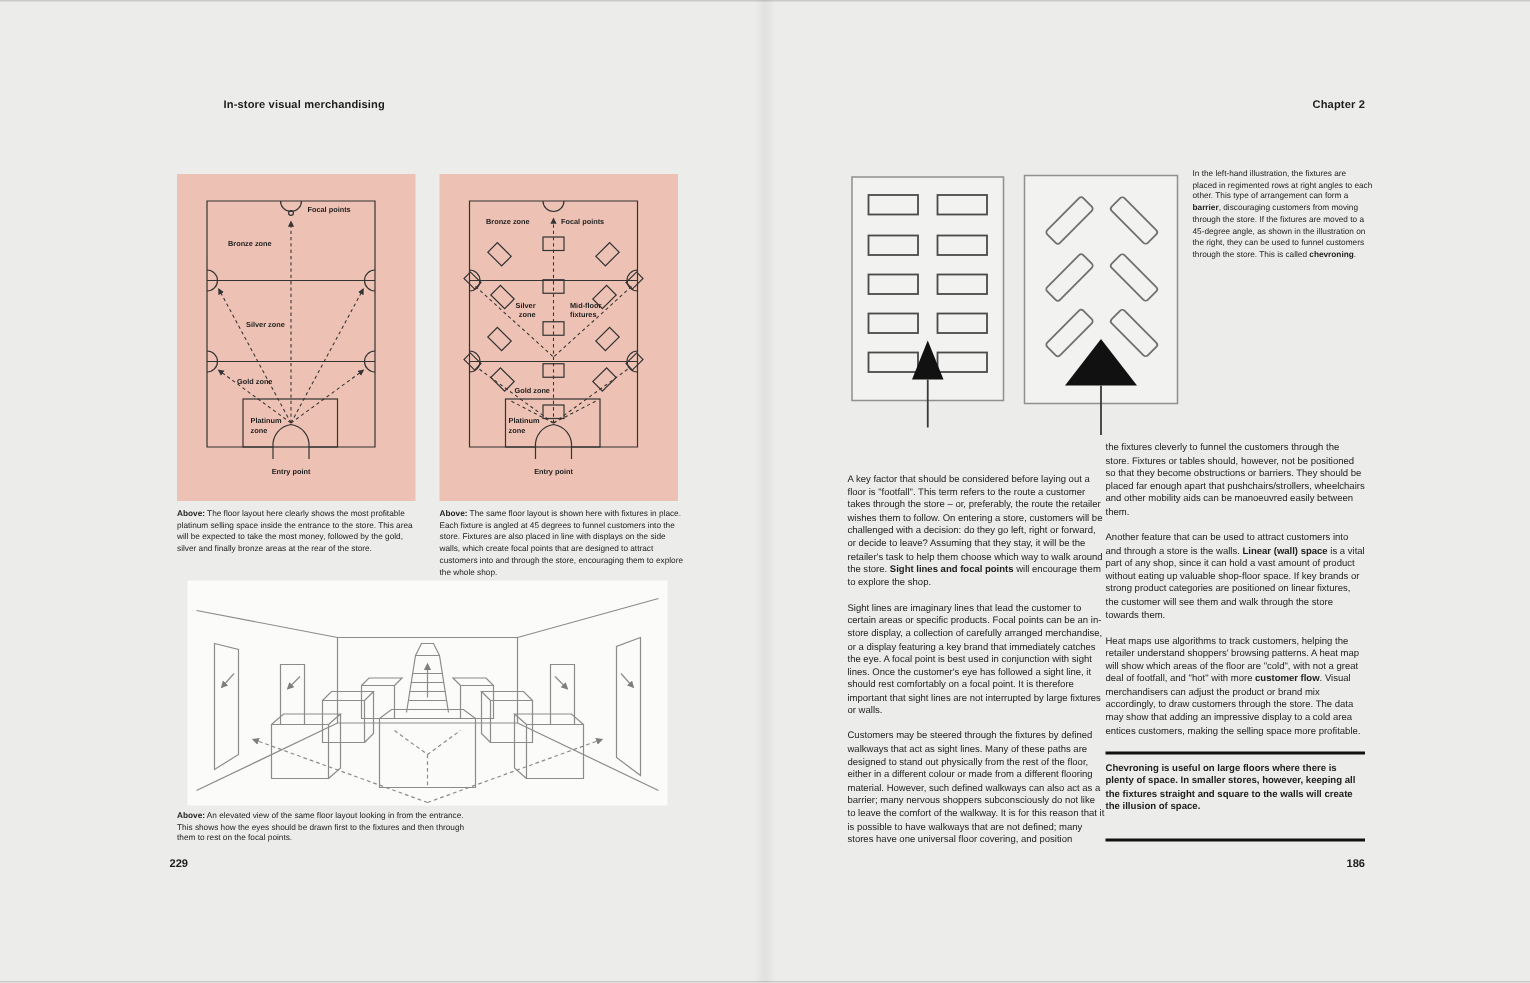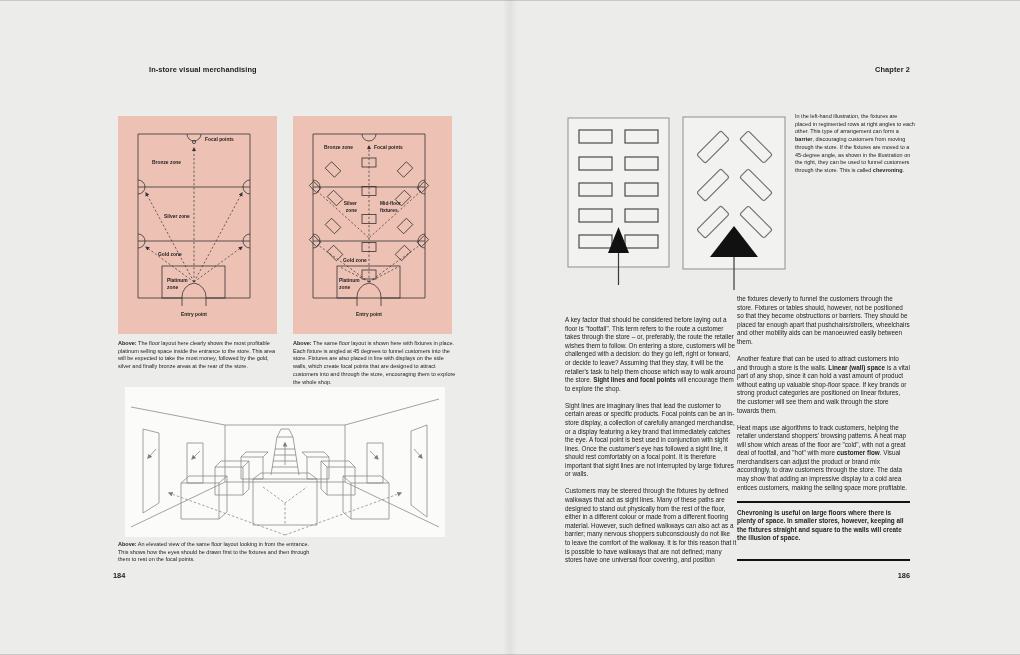--- a/index.html
+++ b/index.html
@@ -202,21 +202,21 @@
       </g>
       <g fill="none" stroke="#8b8b8b" stroke-width="0.8" stroke-dasharray="2.5,2">
         <path d="M160,148 L44,106" marker-end="url(#ahs)"></path>
         <path d="M160,148 L276,106" marker-end="url(#ahs)"></path>
       </g>
     </svg>
   </div>
   <div class="cap" id="illcap">
       <p><span style="font-weight: bold;">Above:</span><span> An elevated view of the same floor layout looking in from the entrance. This shows how the eyes should be drawn first to the fixtures and then through them to rest on the focal points.</span></p>
     </div>
-  <div class="pagenum left">184</div>
+  <div class="pagenum left">229</div>
 
   <div class="diagbox" id="box1">
     <svg viewBox="0 0 103 170" width="103" height="170">
       <rect x="1" y="1" width="101" height="149" fill="#f2f2f0" stroke="#8f8f8f" stroke-width="1"></rect>
       <g fill="none" stroke="#4a4a4a" stroke-width="1.2">
         <rect x="12" y="13" width="33" height="13"></rect>
           <rect x="58" y="13" width="33" height="13"></rect>
         <rect x="12" y="40" width="33" height="13"></rect>
           <rect x="58" y="40" width="33" height="13"></rect>
         <rect x="12" y="66" width="33" height="13"></rect>

